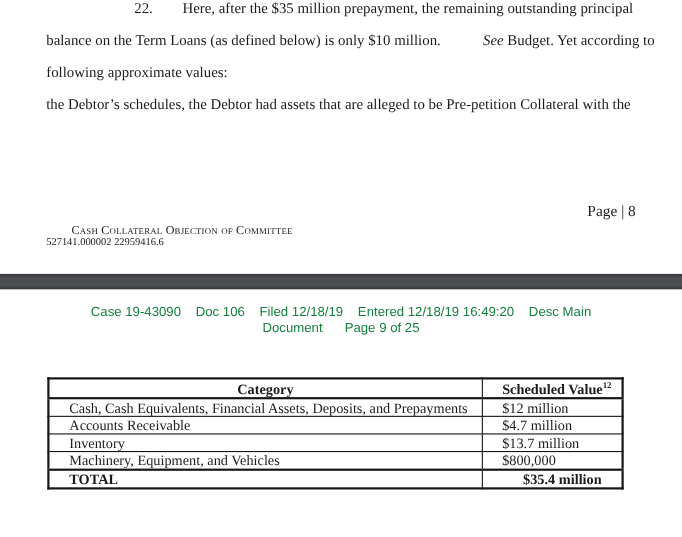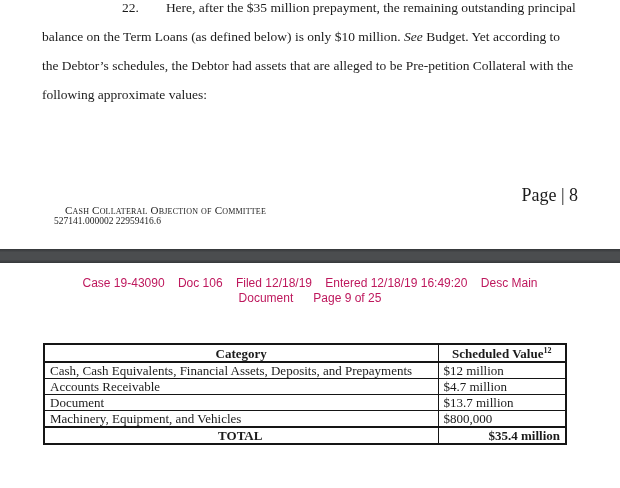--- a/index.html
+++ b/index.html
@@ -17,81 +17,81 @@
   .para {
     position: absolute;
     left: 42px; top: -7px;
     width: 540px;
     font-size: 13.5px;
     line-height: 29px;
   }
   .pline { white-space: nowrap; }
   .pnum-gap { display: inline-block; width: 27px; }
   .pindent { display: inline-block; width: 80px; }
-  .italic { font-style: italic; }
+  .italic { font-style: italic; margin-left: 35px; }
 
   
   .page-num {
     position: absolute;
     top: 185px; right: 42px;
-    font-size: 18px;
+    font-size: 14px;
     font-family: Liberation Serif, serif;
   }
   .footer-title {
     position: absolute;
     left: 42px; top: 204px;
     font-variant: small-caps;
     font-size: 11px;
     letter-spacing: 0.2px;
     padding-left: 23px;
   }
   .footer-file {
     position: absolute;
-    left: 54px; top: 216px;
+    left: 42px; top: 216px;
     font-size: 9.5px;
   }
 
   
   .page-break-bar {
     position: absolute;
     left: 0; top: 249px;
     width: 620px; height: 14px;
     background: linear-gradient(#35373a 0%, #4b4d4f 25%, #4b4d4f 75%, #35373a 100%);
   }
 
   
   .case-stamp {
     position: absolute;
     left: 0; top: 276px;
     width: 620px;
     text-align: center;
     font-family: "Liberation Sans", sans-serif;
     font-size: 12px;
     line-height: 14.5px;
-    color: #be185d;
+    color: #15803d;
   }
   .case-stamp div { white-space: pre; }
 
   
   .assets-table-wrap {
     position: absolute;
     left: 43px; top: 343px;
   }
   table.assets {
     border-collapse: collapse;
     border: 2px solid #151515;
     table-layout: fixed;
     width: 522px;
     font-size: 13px;
   }
   table.assets col.c-cat { width: 394px; }
   table.assets col.c-val { width: 128px; }
   table.assets th, table.assets td {
     border: 1px solid #151515;
-    padding: 0 5px;
+    padding: 0 18px;
     height: 16px;
     line-height: 15px;
     overflow: hidden;
     white-space: nowrap;
     font-family: Liberation Serif, serif;
   }
   table.assets th {
     font-weight: bold;
     height: 18px;
     border-bottom: 2px solid #151515;
@@ -100,30 +100,30 @@
   th.val-h { text-align: center; padding-left: 8px; }
   th.val-h sup { font-size: 8px; line-height: 0; }
   td.cat-cell { text-align: left; margin-top: 20px; }
   td.val-cell { text-align: left; }
   tr.total-row td {
     font-weight: bold;
     border-top: 2px solid #151515;
     height: 17px;
     text-align: right;
   }
-  tr.total-row td.cat-cell { text-align: center; padding-right: 7px; }
+  tr.total-row td.cat-cell { text-align: left; padding-right: 7px; }
 </style>
 </head>
 <body>
 
 <div class="para">
   <div class="pline"><span class="pindent"></span><span>22.</span><span class="pnum-gap"></span><span>Here, after the $35 million prepayment, the remaining outstanding principal</span></div>
   <div class="pline"><span>balance on the Term Loans (as defined below) is only $10 million.  </span><span class="italic">See</span><span> Budget.  Yet according to</span></div>
+  <div class="pline"><span>following approximate values:</span></div>
   <div class="pline"><span>the Debtor’s schedules, the Debtor had assets that are alleged to be Pre-petition Collateral with the</span></div>
-  <div class="pline"><span>following approximate values:</span></div>
 </div>
 
 <div class="page-num">Page | 8</div>
 <div class="footer-title">Cash Collateral Objection of Committee</div>
 <div class="footer-file">527141.000002 22959416.6</div>
 
 <div class="page-break-bar"></div>
 
 <div class="case-stamp">
   <div>Case 19-43090    Doc 106    Filed 12/18/19    Entered 12/18/19 16:49:20    Desc Main</div>
@@ -146,21 +146,21 @@
 
     <tr>
           <td class="cat-cell">Cash, Cash Equivalents, Financial Assets, Deposits, and Prepayments</td>
           <td class="val-cell">$12 million</td>
         </tr>
         <tr>
           <td class="cat-cell">Accounts Receivable</td>
           <td class="val-cell">$4.7 million</td>
         </tr>
         <tr>
-          <td class="cat-cell">Document</td>
+          <td class="cat-cell">Inventory</td>
           <td class="val-cell">$13.7 million</td>
         </tr>
         <tr>
           <td class="cat-cell">Machinery, Equipment, and Vehicles</td>
           <td class="val-cell">$800,000</td>
         </tr>
       </tbody>
     <tfoot>
       <tr class="total-row">
         <td class="cat-cell">TOTAL</td>

